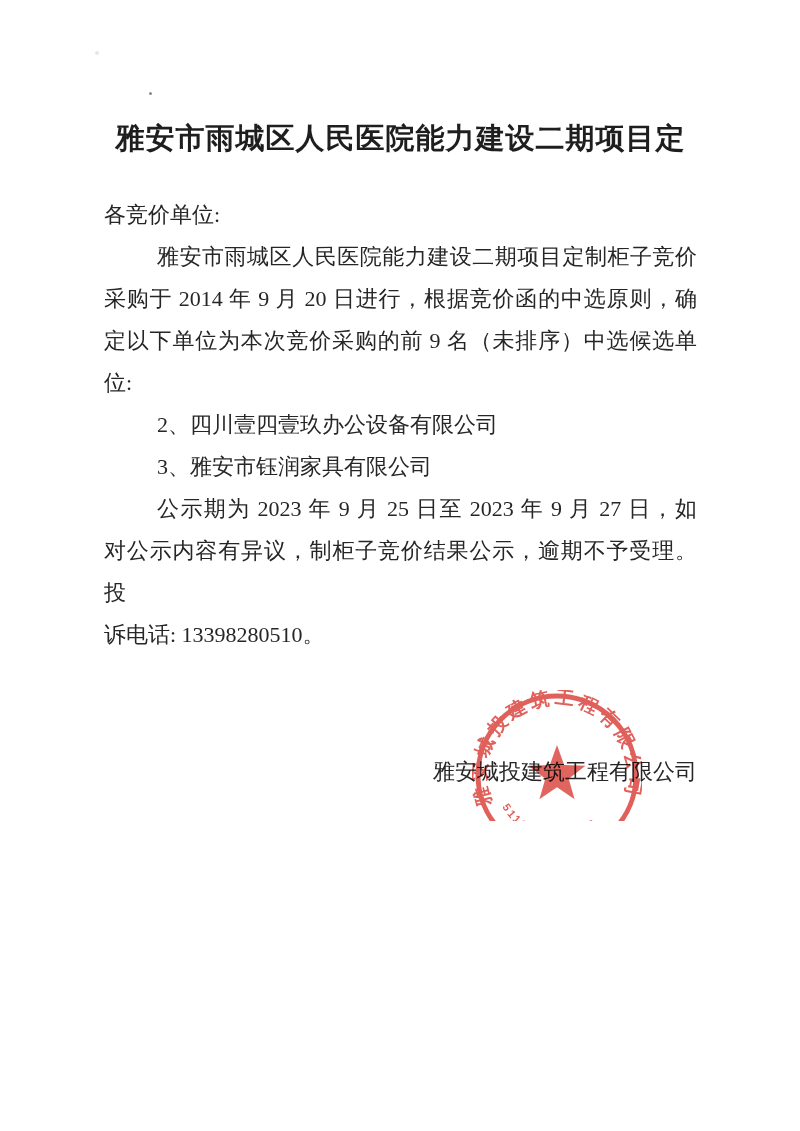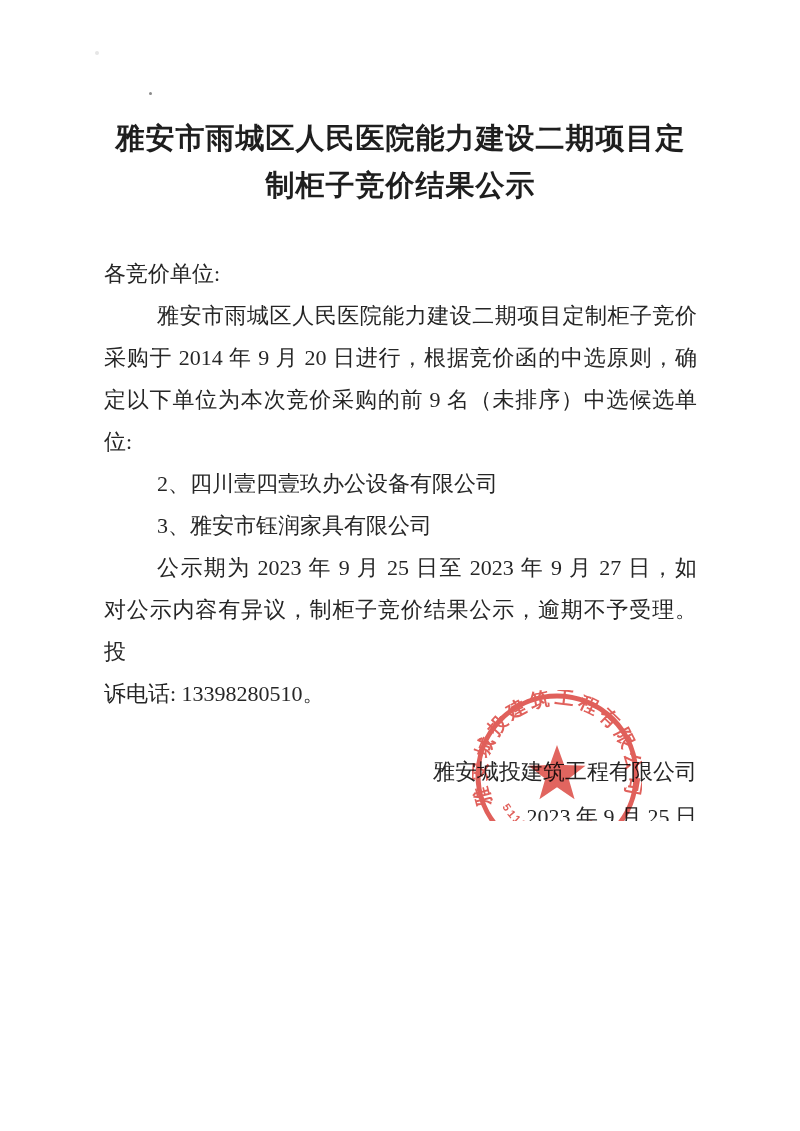--- a/index.html
+++ b/index.html
@@ -20,21 +20,21 @@
     margin-top:115px;
     text-align:center;
     font-family:"Liberation Sans","DejaVu Sans",sans-serif;
     font-weight:700;
     font-size:29px;
     line-height:47px;
     color:#1e1e1e;
     letter-spacing:1px;
   }
   .body-text{
-    margin-top:44px;
+    margin-top:32px;
     font-size:22px;
     line-height:42px;
   }
   .line{display:block;}
   .jline{
     text-align:justify;
     text-align-last:justify;
     text-justify:inter-character;
   }
   .indent{padding-left:53px;}
@@ -80,21 +80,20 @@
 <div class="page">
 
   <span class="speck speck-1"></span>
   <span class="speck speck-2"></span>
   <span class="speck speck-3"></span>
 
   <div class="content">
 
     <div class="doc-title">
       <div class="line">雅安市雨城区人民医院能力建设二期项目定</div>
-      <div class="line">制柜子竞价结果公示</div>
     </div>
 
     <div class="body-text">
       <div class="line">各竞价单位:</div>
 
       <div class="line jline indent">雅安市雨城区人民医院能力建设二期项目定制柜子竞价</div>
       <div class="line jline">采购于 2014 年 9 月 20 日进行，根据竞价函的中选原则，确</div>
       <div class="line jline">定以下单位为本次竞价采购的前 9 名（未排序）中选候选单</div>
       <div class="line">位:</div>
 
@@ -103,21 +102,20 @@
 
       <div class="line jline indent">公示期为 2023 年 9 月 25 日至 2023 年 9 月 27 日，如</div>
       <div class="line jline">对公示内容有异议，制柜子竞价结果公示，逾期不予受理。投</div>
       <div class="line">诉电话: 13398280510。</div>
     </div>
 
   </div>
 
   <div class="signature">
     <div class="line">雅安城投建筑工程有限公司</div>
-    <div class="line">2023 年 9 月 25 日</div>
   </div>
 
   <svg class="stamp" viewBox="0 0 170 170" xmlns="http://www.w3.org/2000/svg">
     <defs>
       <path id="arcTop" d="M 30,130 A 71,71 0 1 1 140,130" fill="none"></path>
       <path id="arcBottom" d="M 25,105 A 63,63 0 0 0 145,105" fill="none"></path>
     </defs>
     <circle cx="85" cy="85" r="79" fill="none" stroke="#dc4a44" stroke-width="5"></circle>
     <polygon points="85,55 92.2,75.1 113.5,75.7 96.7,88.8 102.6,109.3 85,97.3 67.4,109.3 73.3,88.8 56.5,75.7 77.8,75.1" fill="#dd5049"></polygon>
     <text class="seal-arc-text" fill="#dc4a44">

